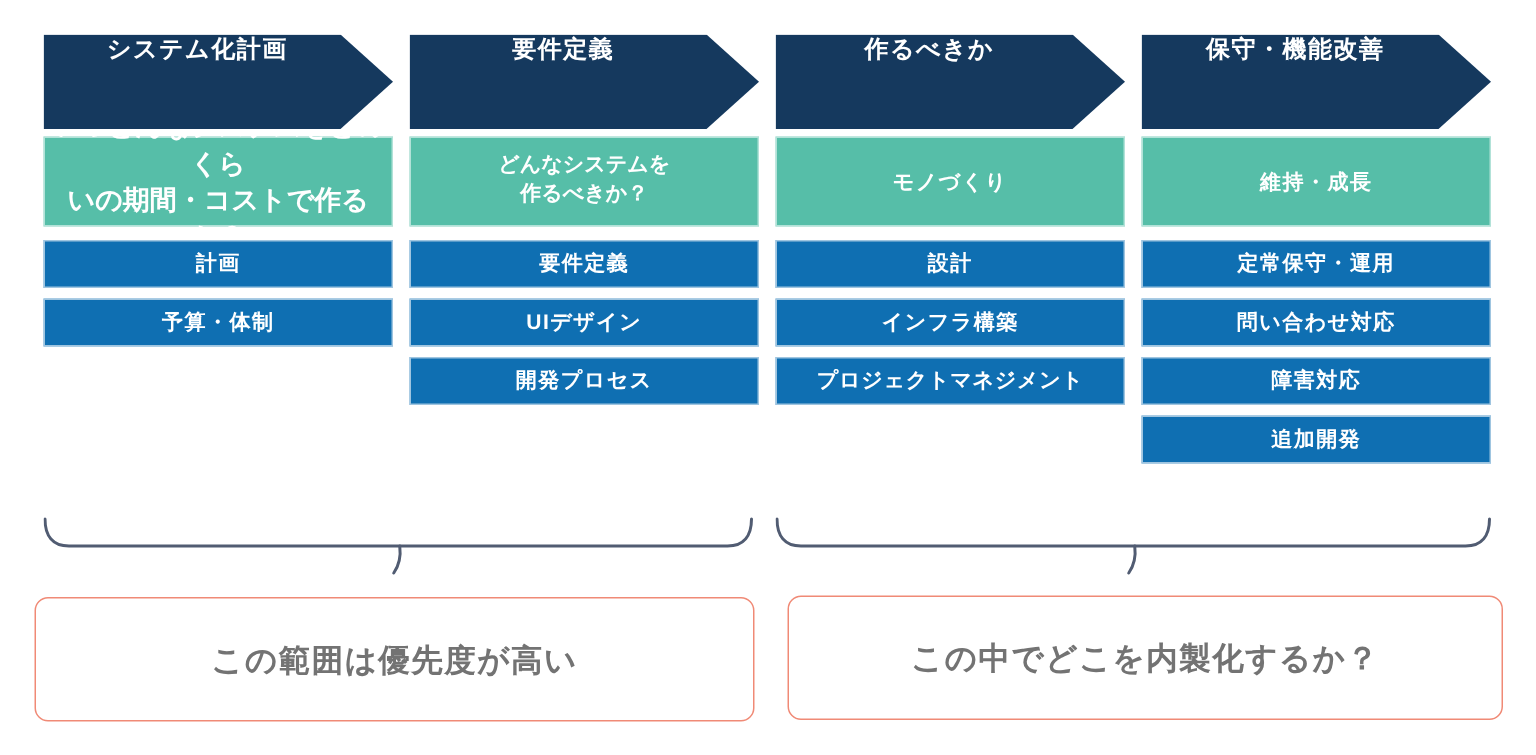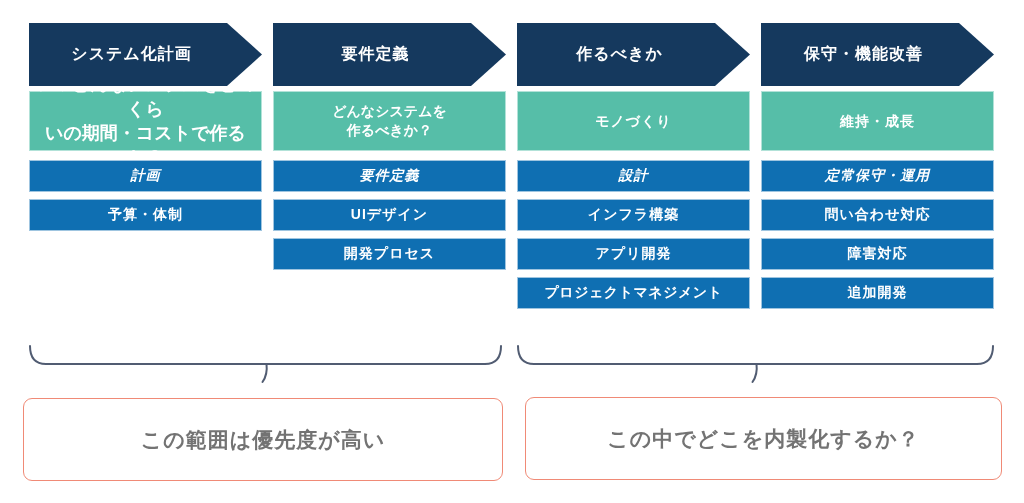--- a/index.html
+++ b/index.html
@@ -5,49 +5,49 @@
   html,body{margin:0;padding:0;background:#ffffff;}
   body{font-family:"Liberation Sans","DejaVu Sans",sans-serif;}
   .canvas{position:relative;width:1024px;height:503px;background:#ffffff;overflow:hidden;}
 
   .col{position:absolute;top:23px;width:233px;display:flex;flex-direction:column;}
 
   .arrow{
     height:63px;flex:0 0 63px;
     background:var(--navy,#15395E);
     clip-path:polygon(0 0, calc(100% - 35px) 0, 100% 50%, calc(100% - 35px) 100%, 0 100%);
-    display:flex;align-items:center;justify-content:center;
+    display:flex;align-items:flex-start;justify-content:center;
     color:#ffffff;font-weight:bold;font-size:16px;
     padding-right:28px;box-sizing:border-box;
     letter-spacing:1px;
   }
 
   .qbox{
     margin-top:5px;height:60px;flex:0 0 60px;
     background:var(--teal,#56BEA8);
     border:1px solid rgba(255,255,255,0.55);
     box-sizing:border-box;
     display:flex;flex-direction:column;align-items:center;justify-content:center;
     color:#ffffff;font-weight:bold;text-align:center;
     line-height:1.35;
   }
   .qbox.small{font-size:18px;}
-  .qbox.mid{font-size:14px;}
+  .qbox.mid{font-size:14px;font-family:Liberation Serif, serif;}
   .qbox.single{font-size:14px;letter-spacing:1px;}
 
   .item{
     margin-top:7px;height:32px;flex:0 0 32px;
     background:var(--blue,#0F6FB2);
     border:1px solid rgba(255,255,255,0.6);
     box-sizing:border-box;
     display:flex;align-items:center;justify-content:center;
     color:#ffffff;font-weight:bold;font-size:14px;
     letter-spacing:1px;white-space:nowrap;
   }
-  .item.first{margin-top:9px;font-style:italic;}
+  .item.first{margin-top:9px;}
 
   .brace{position:absolute;top:344px;height:42px;}
   .brace path{stroke:var(--brace,#515C72);stroke-width:2;fill:none;stroke-linecap:round;}
 
   .callout{
     position:absolute;height:83px;box-sizing:border-box;
     border:1.5px solid var(--red-border,#F08A76);
     border-radius:9px;background:#ffffff;
     display:flex;align-items:center;justify-content:center;
     color:#737373;font-weight:bold;font-size:21px;
@@ -86,21 +86,20 @@
 
   <div class="col" style="left:517px">
     <div class="arrow">
       <span>作るべきか</span>
     </div>
     <div class="qbox single">
       <span>モノづくり</span>
     </div>
     <div class="item first">設計</div>
     <div class="item">インフラ構築</div>
-    <div class="item">アプリ開発</div>
     <div class="item" style="letter-spacing:0.5px">プロジェクトマネジメント</div>
   </div>
 
   <div class="col" style="left:761px">
     <div class="arrow">
       <span>保守・機能改善</span>
     </div>
     <div class="qbox single">
       <span>維持・成長</span>
     </div>

